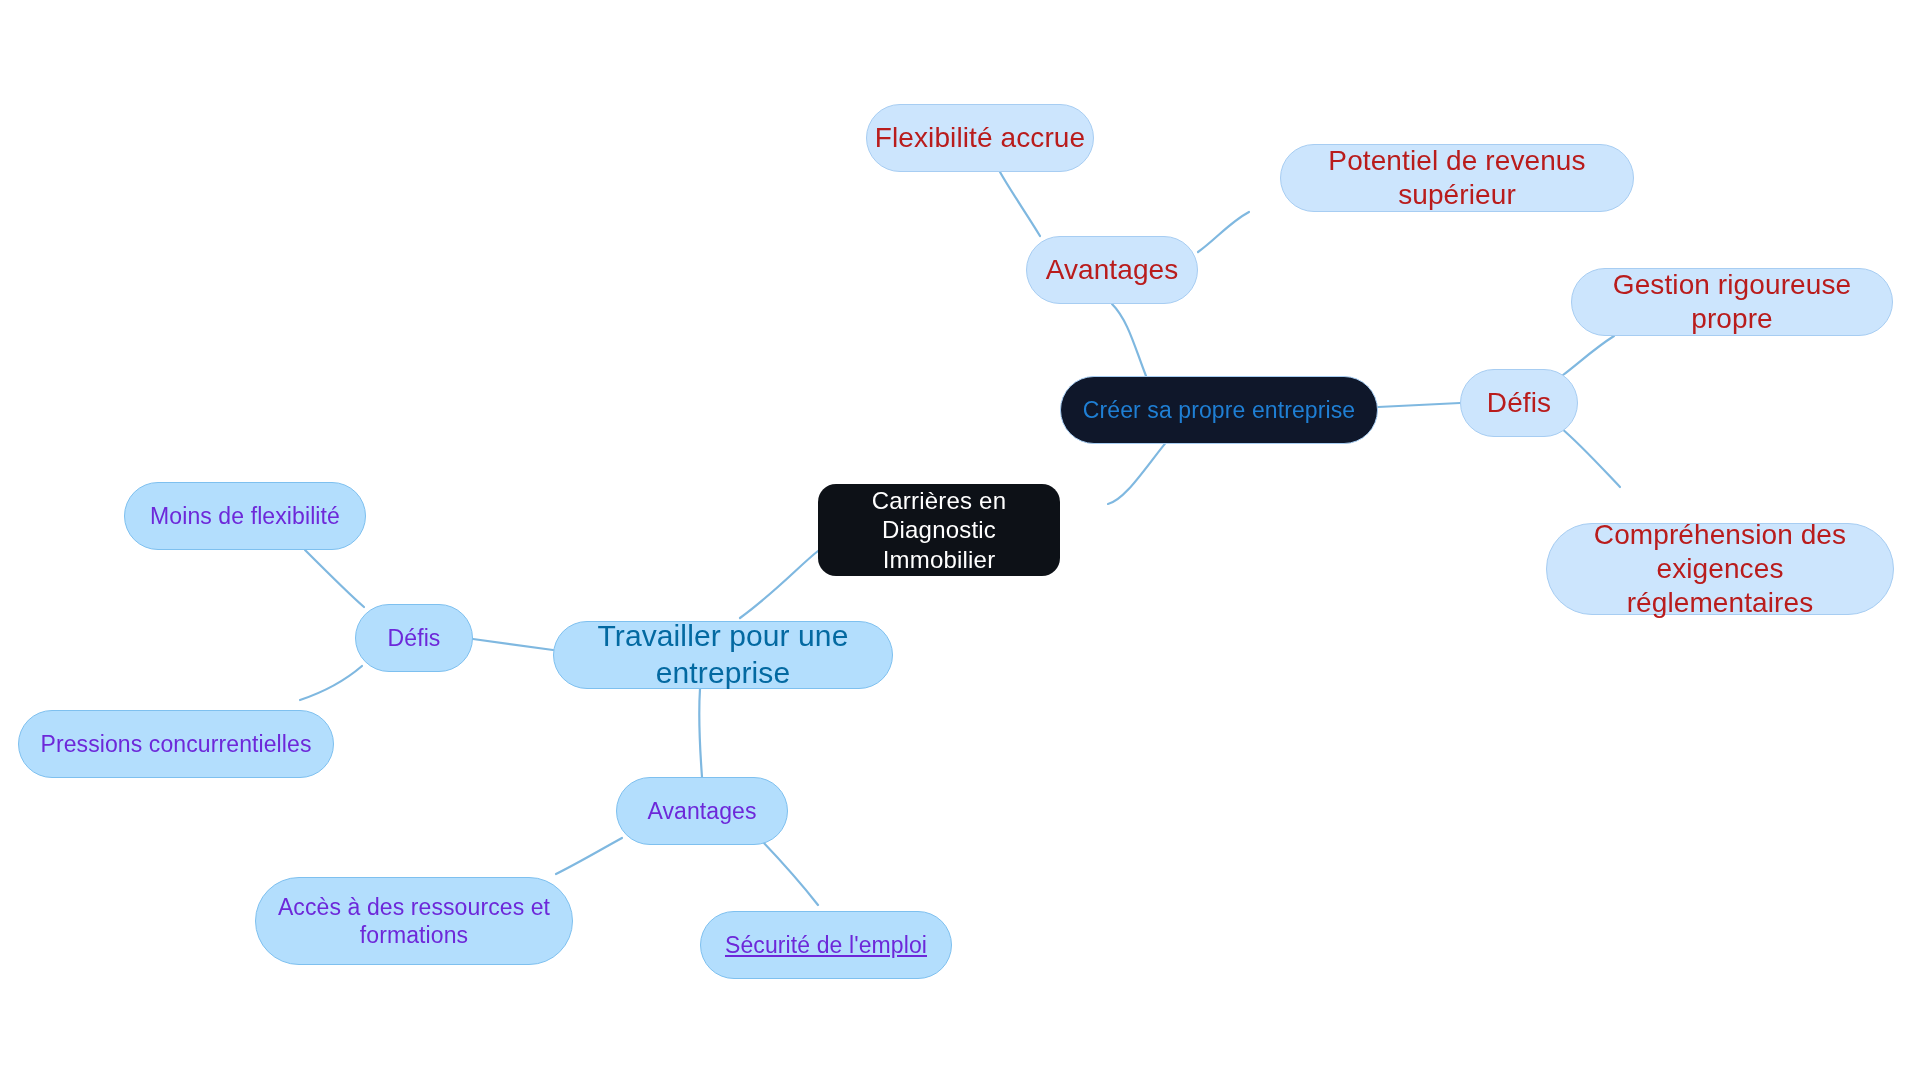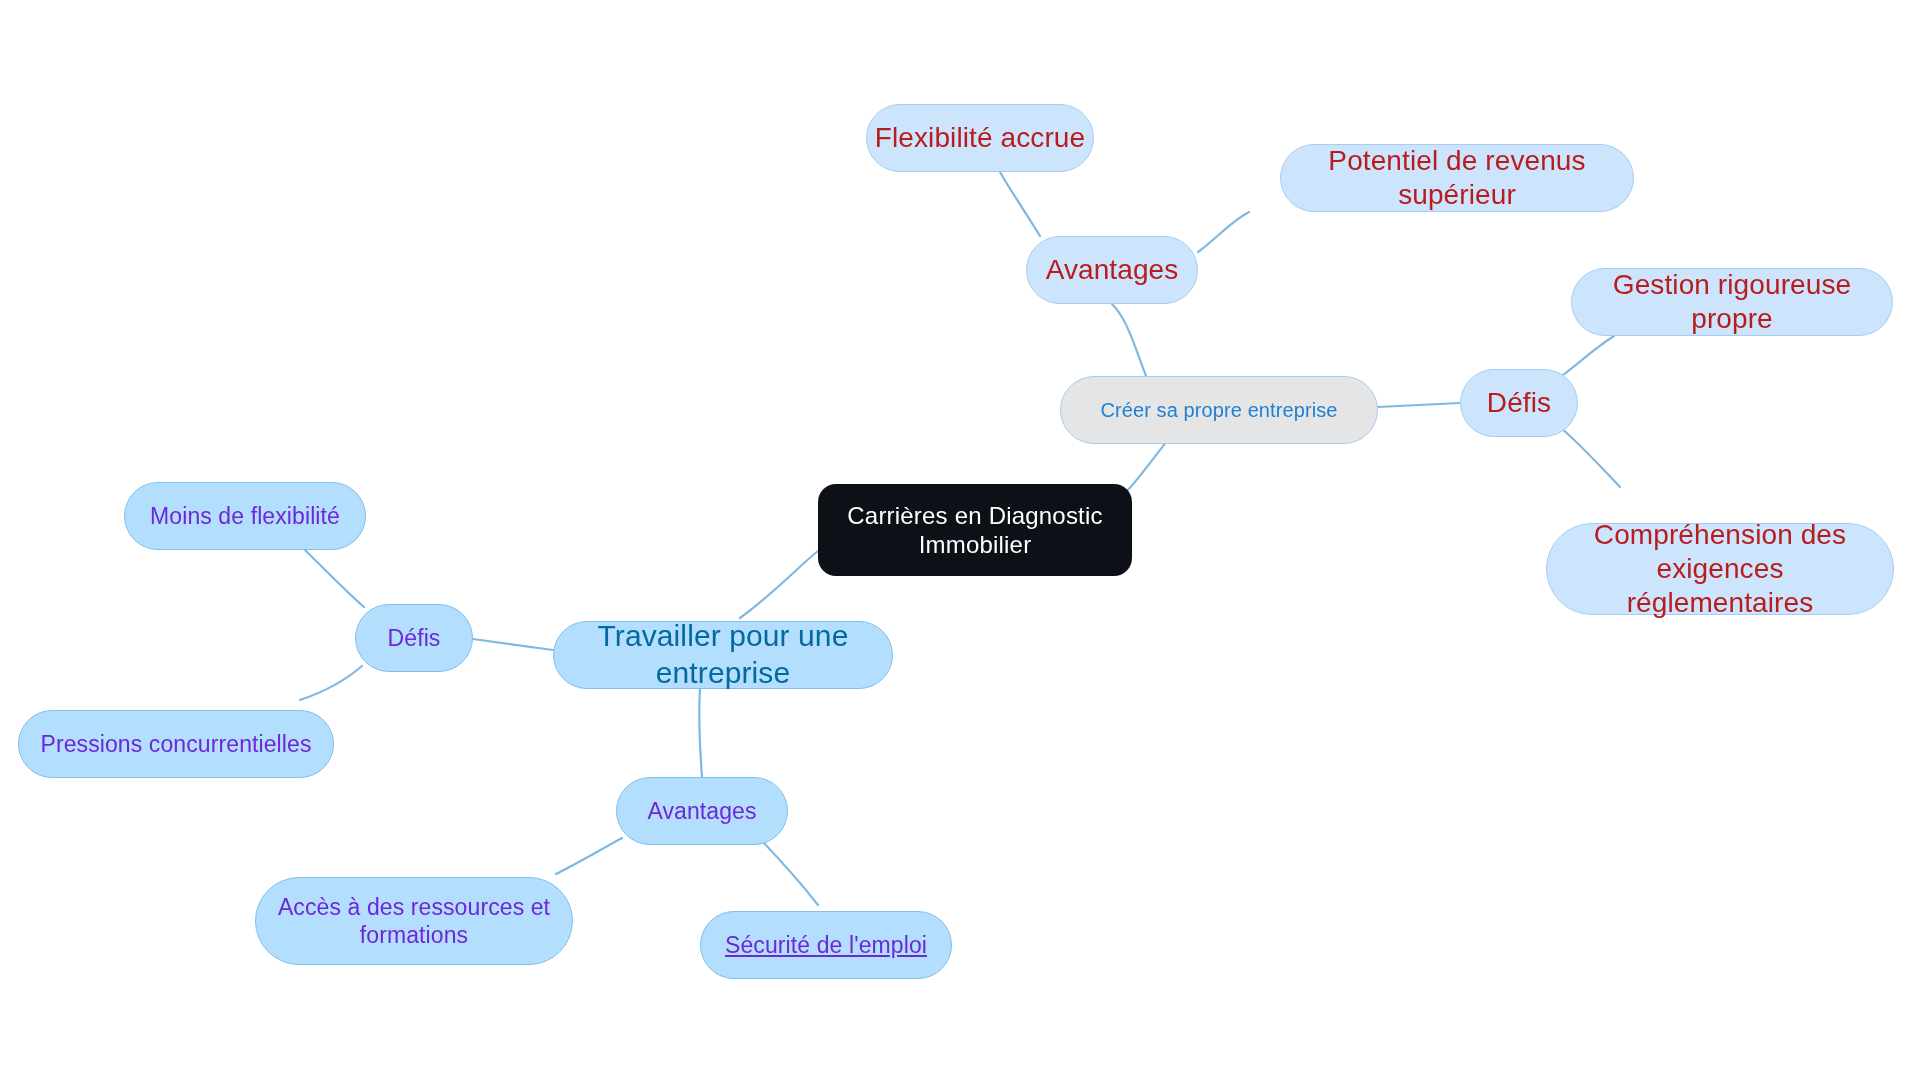--- a/index.html
+++ b/index.html
@@ -42,24 +42,24 @@
   }
   .node.root {
     background: #0d1117;
     color: #ffffff;
     border: none;
     border-radius: 18px;
     font-size: 24px;
     letter-spacing: 0.2px;
   }
   .node.branch-right {
-    background: #e5e5e5;
+    background: #0f172a;
     border: 1.5px solid #a7cdf2;
     color: #1f7fd4;
-    font-size: 20px;
+    font-size: 23px;
   }
   .node.branch-left {
     background: #b3defd;
     border: 1.5px solid #7ec0ef;
     color: #0369a1;
     font-size: 30px;
   }
   .node.leaf-right {
     background: #cce5fd;
     border: 1.5px solid #a7cdf2;
@@ -89,21 +89,21 @@
       <path d="M818,551 C800,565 778,590 740,618" fill="none" stroke="#7fb8e0" stroke-width="2.2" stroke-linecap="round"></path>
       <path d="M553,650 L473,639" fill="none" stroke="#7fb8e0" stroke-width="2.2" stroke-linecap="round"></path>
       <path d="M364,607 C350,595 330,575 305,550" fill="none" stroke="#7fb8e0" stroke-width="2.2" stroke-linecap="round"></path>
       <path d="M362,666 C348,678 330,690 300,700" fill="none" stroke="#7fb8e0" stroke-width="2.2" stroke-linecap="round"></path>
       <path d="M700,689 C698,720 700,750 702,777" fill="none" stroke="#7fb8e0" stroke-width="2.2" stroke-linecap="round"></path>
       <path d="M622,838 C600,850 580,862 556,874" fill="none" stroke="#7fb8e0" stroke-width="2.2" stroke-linecap="round"></path>
       <path d="M762,841 C782,862 800,882 818,905" fill="none" stroke="#7fb8e0" stroke-width="2.2" stroke-linecap="round"></path>
     </svg>
 
   <div id="nodes-layer">
-      <div class="node root" style="left: 818px; top: 484px; width: 314px; height: 92px;">Carrières en Diagnostic
+      <div class="node root" style="left: 818px; top: 484px; width: 242px; height: 92px;">Carrières en Diagnostic
 Immobilier</div>
       <div class="node branch-right" style="left: 1060px; top: 376px; width: 318px; height: 68px;">Créer sa propre entreprise</div>
       <div class="node leaf-right" style="left: 1026px; top: 236px; width: 172px; height: 68px;">Avantages</div>
       <div class="node leaf-right" style="left: 866px; top: 104px; width: 228px; height: 68px;">Flexibilité accrue</div>
       <div class="node leaf-right" style="left: 1280px; top: 144px; width: 354px; height: 68px;">Potentiel de revenus supérieur</div>
       <div class="node leaf-right" style="left: 1460px; top: 369px; width: 118px; height: 68px;">Défis</div>
       <div class="node leaf-right" style="left: 1571px; top: 268px; width: 322px; height: 68px;">Gestion rigoureuse propre</div>
       <div class="node leaf-right" style="left: 1546px; top: 487px; width: 348px; height: 92px; margin-top: 36px;">Compréhension des exigences
 réglementaires</div>
       <div class="node branch-left" style="left: 553px; top: 621px; width: 340px; height: 68px;">Travailler pour une entreprise</div>

